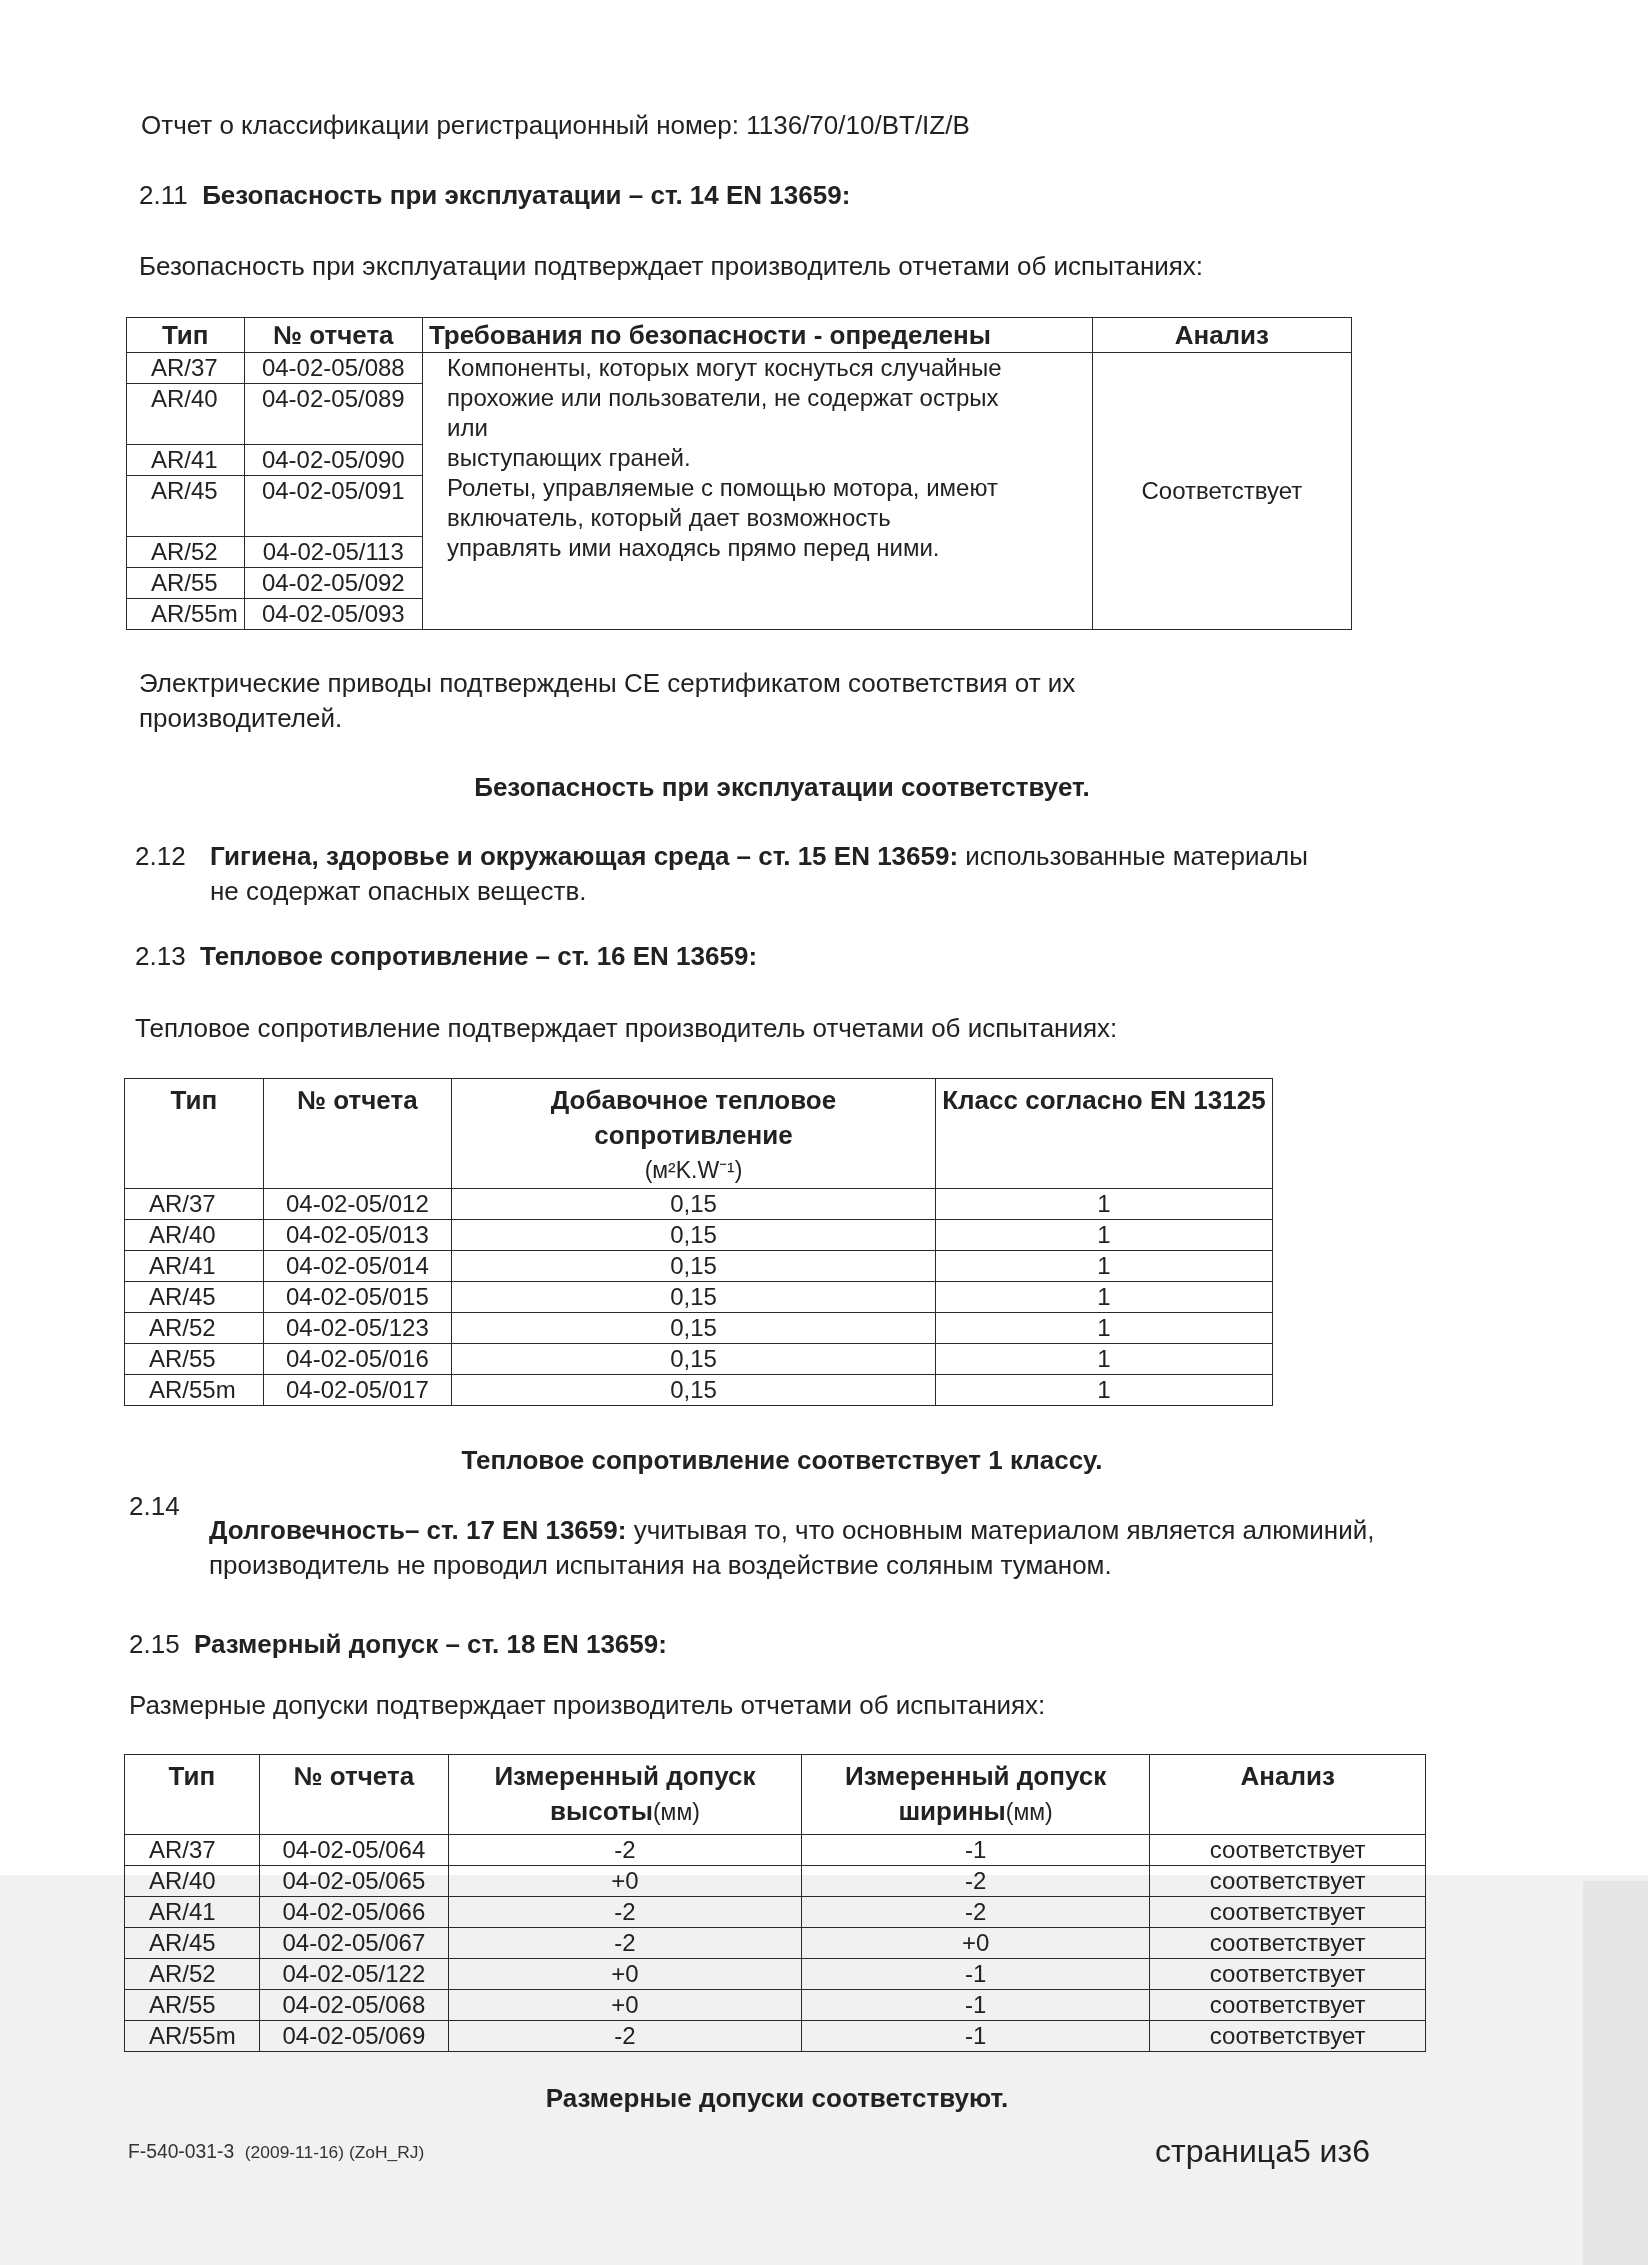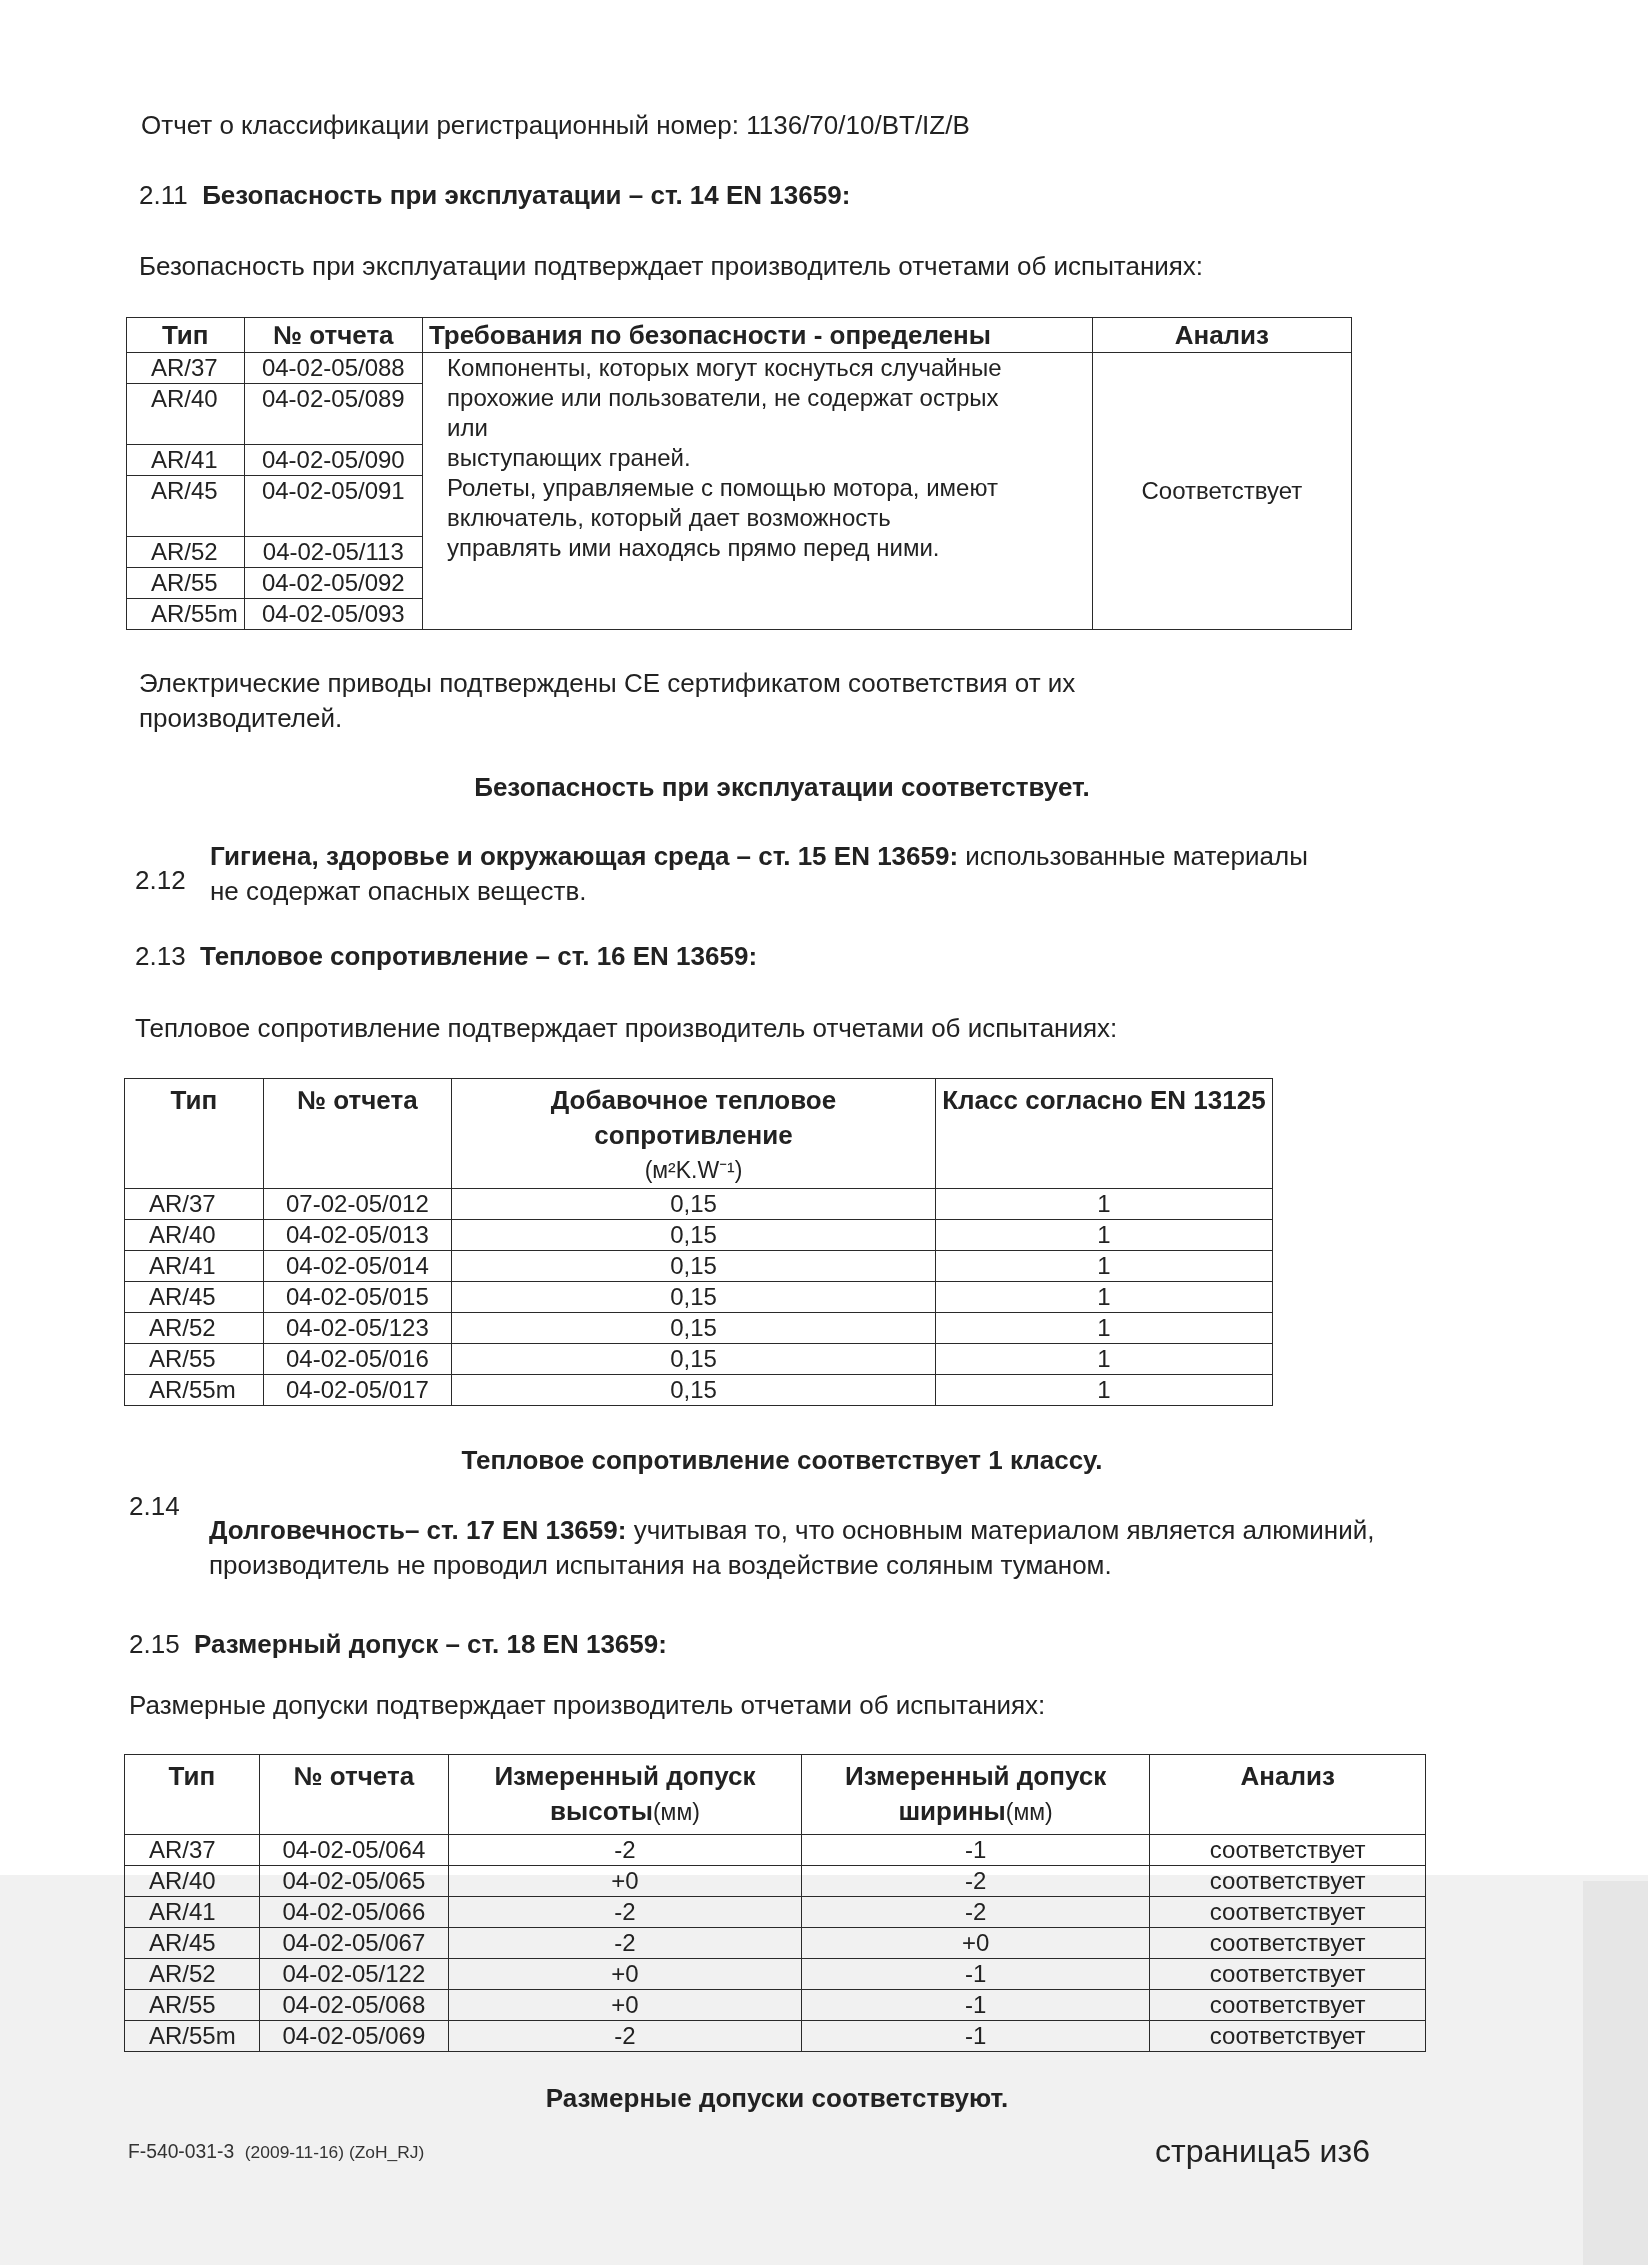--- a/index.html
+++ b/index.html
@@ -106,21 +106,21 @@
     <tr>
       <td class="l">AR/55m</td>
       <td class="c">04-02-05/093</td>
     </tr>
   </tbody>
 </table>
 
 <div class="abs txt" style="left:139px; top:666px; width:1120px;">Электрические приводы подтверждены CE сертификатом соответствия от их производителей.</div>
 <div class="abs txt bold center" style="left:0; top:770px; width:1564px;">Безопасность при эксплуатации соответствует.</div>
 
-<div class="abs txt" style="left:135px; top:839px; width:203px;margin-top:24px;">2.12</div>
+<div class="abs txt" style="left:135px; top:839px; width:203px;">2.12</div>
 <div class="abs txt" style="left:210px; top:839px; width:1101px;">
   <span class="bold">Гигиена, здоровье и окружающая среда – ст. 15 EN 13659:</span><span> использованные материалы не содержат опасных веществ.</span>
 </div>
 
 <div class="abs txt" style="left:135px; top:939px;">
   <span>2.13</span>&nbsp;
   <span class="bold">Тепловое сопротивление – ст. 16 EN 13659:</span>
 </div>
 <div class="abs txt" style="left:135px; top:1011px;">Тепловое сопротивление подтверждает производитель отчетами об испытаниях:</div>
 
@@ -132,21 +132,21 @@
       <th style="width:471px;">
         <div>Добавочное тепловое сопротивление</div>
         <div class="unit">(м²K.W⁻¹)</div>
       </th>
       <th>Класс согласно EN 13125</th>
     </tr>
   </thead>
   <tbody id="t2-body">
       <tr>
         <td class="l">AR/37</td>
-        <td class="c">07-02-05/012</td>
+        <td class="c">04-02-05/012</td>
         <td class="c">0,15</td>
         <td class="c">1</td>
       </tr>
       <tr>
         <td class="l">AR/40</td>
         <td class="c">04-02-05/013</td>
         <td class="c">0,15</td>
         <td class="c">1</td>
       </tr>
       <tr>

